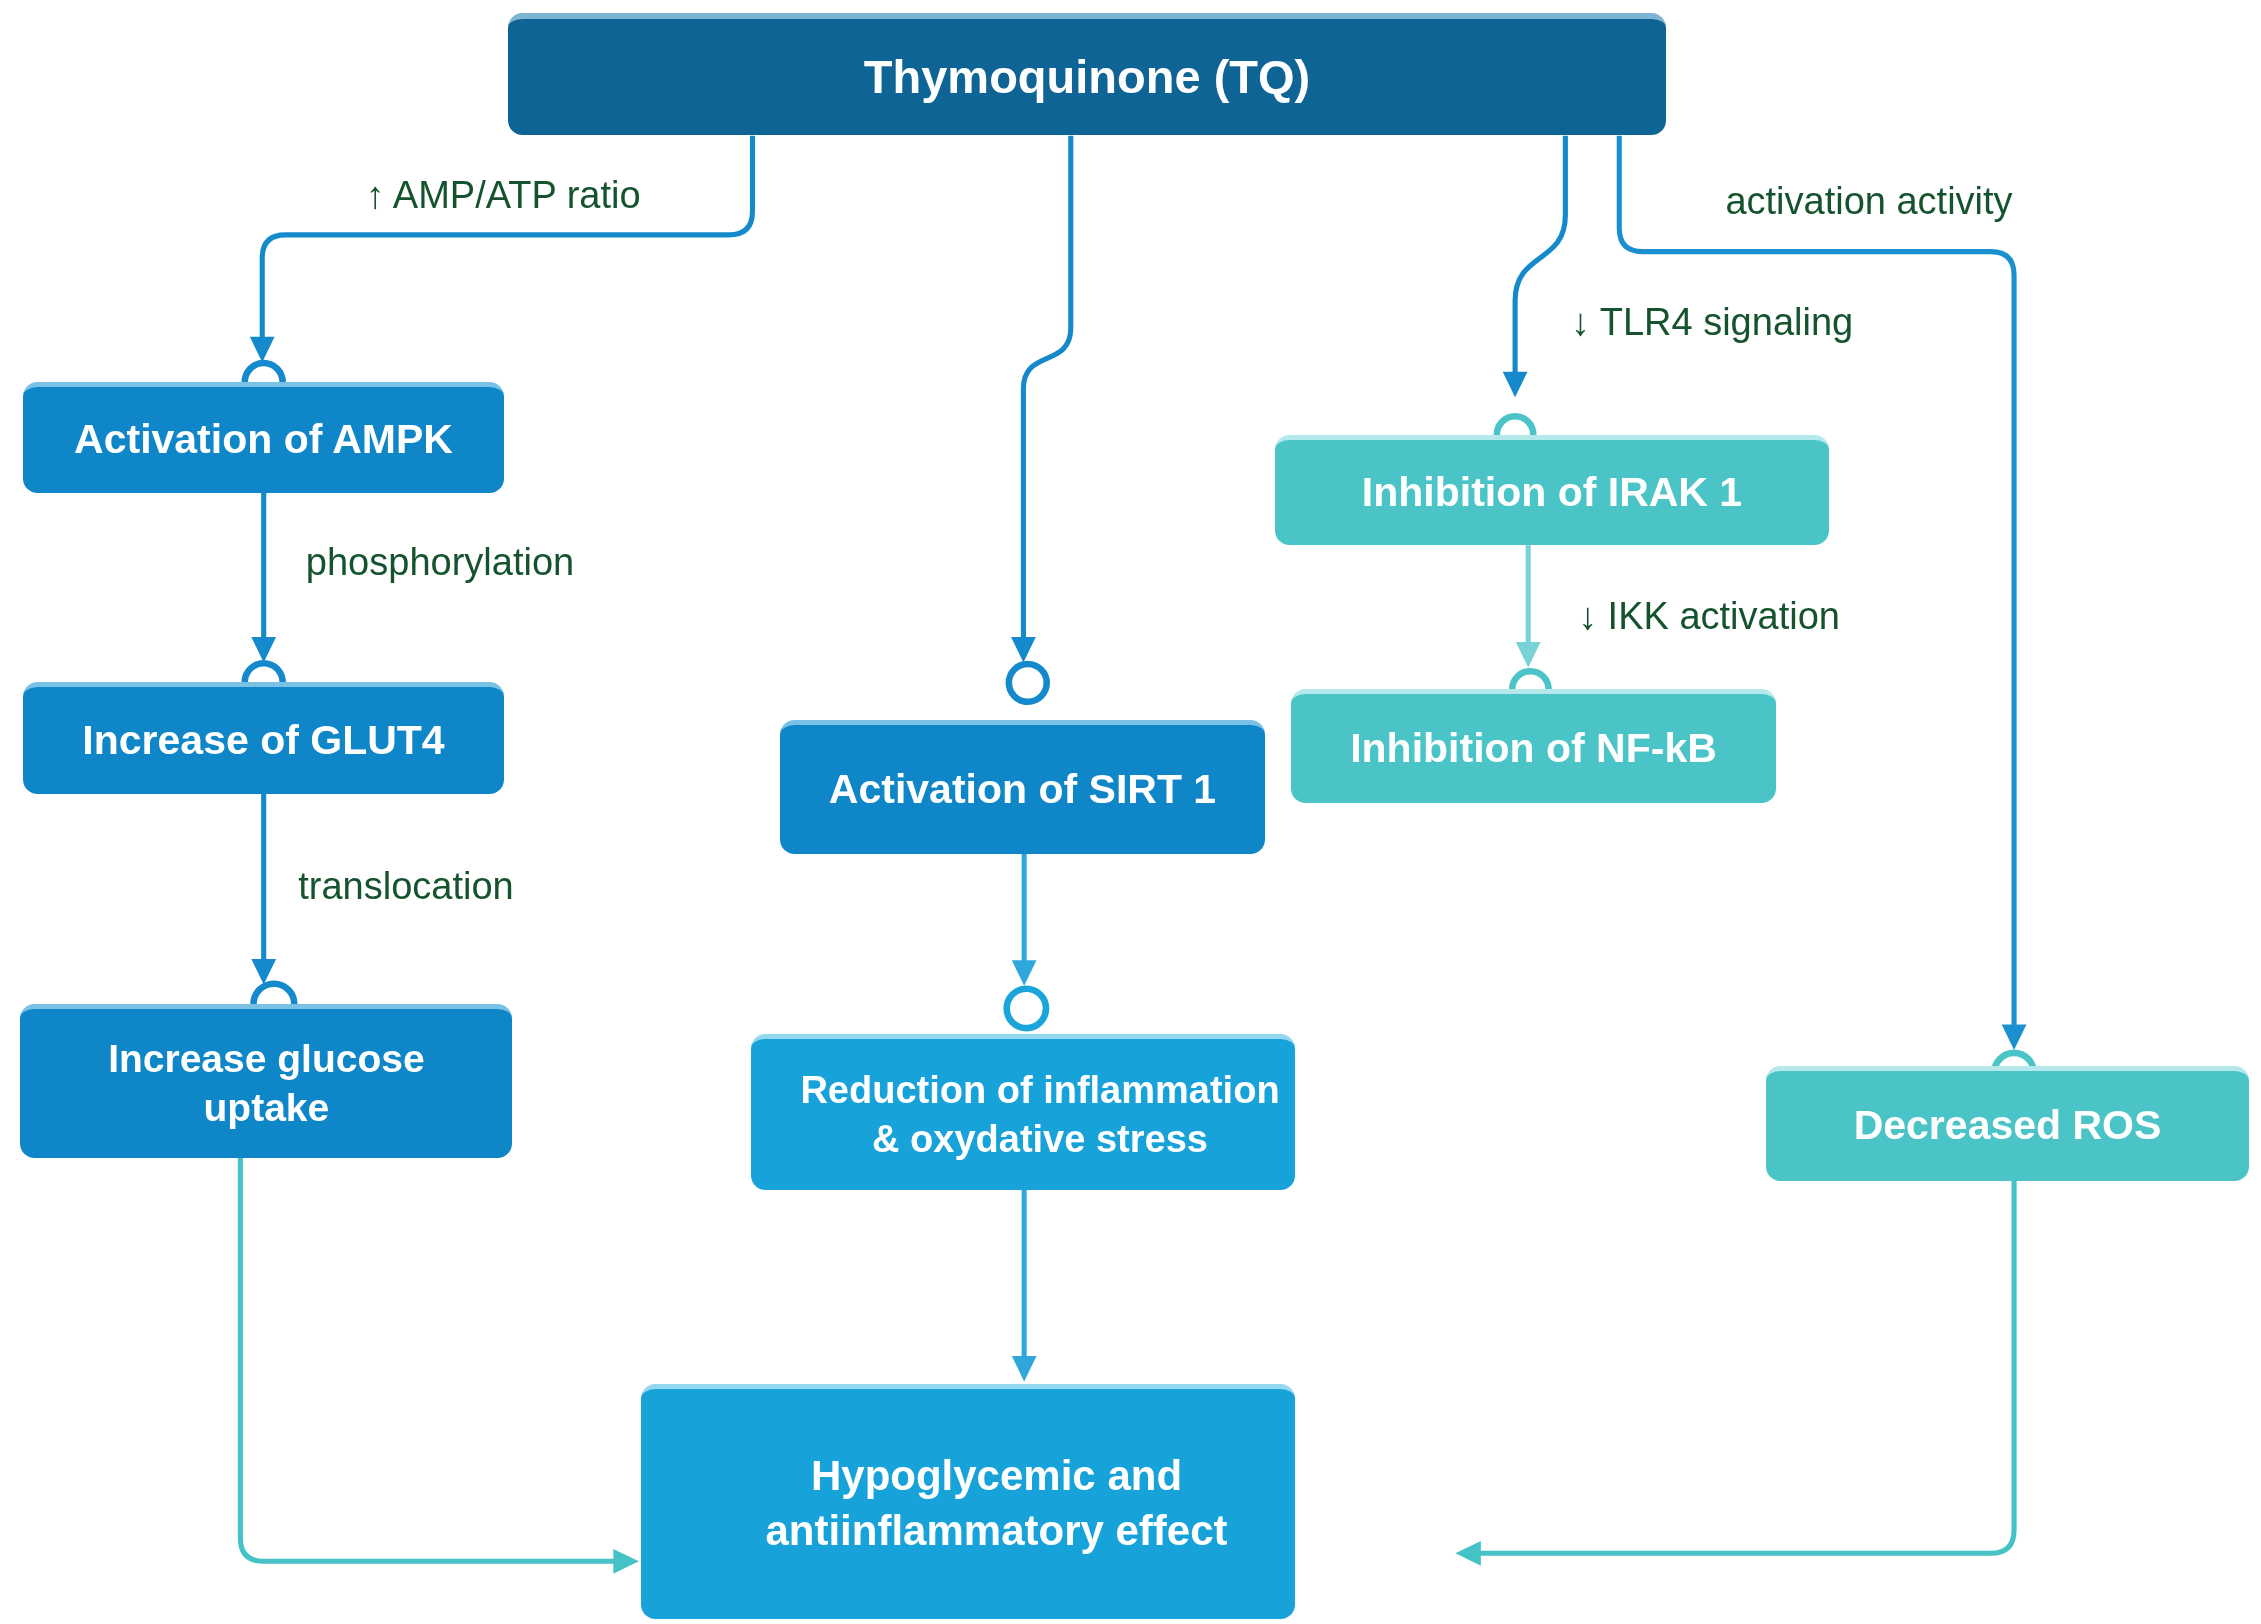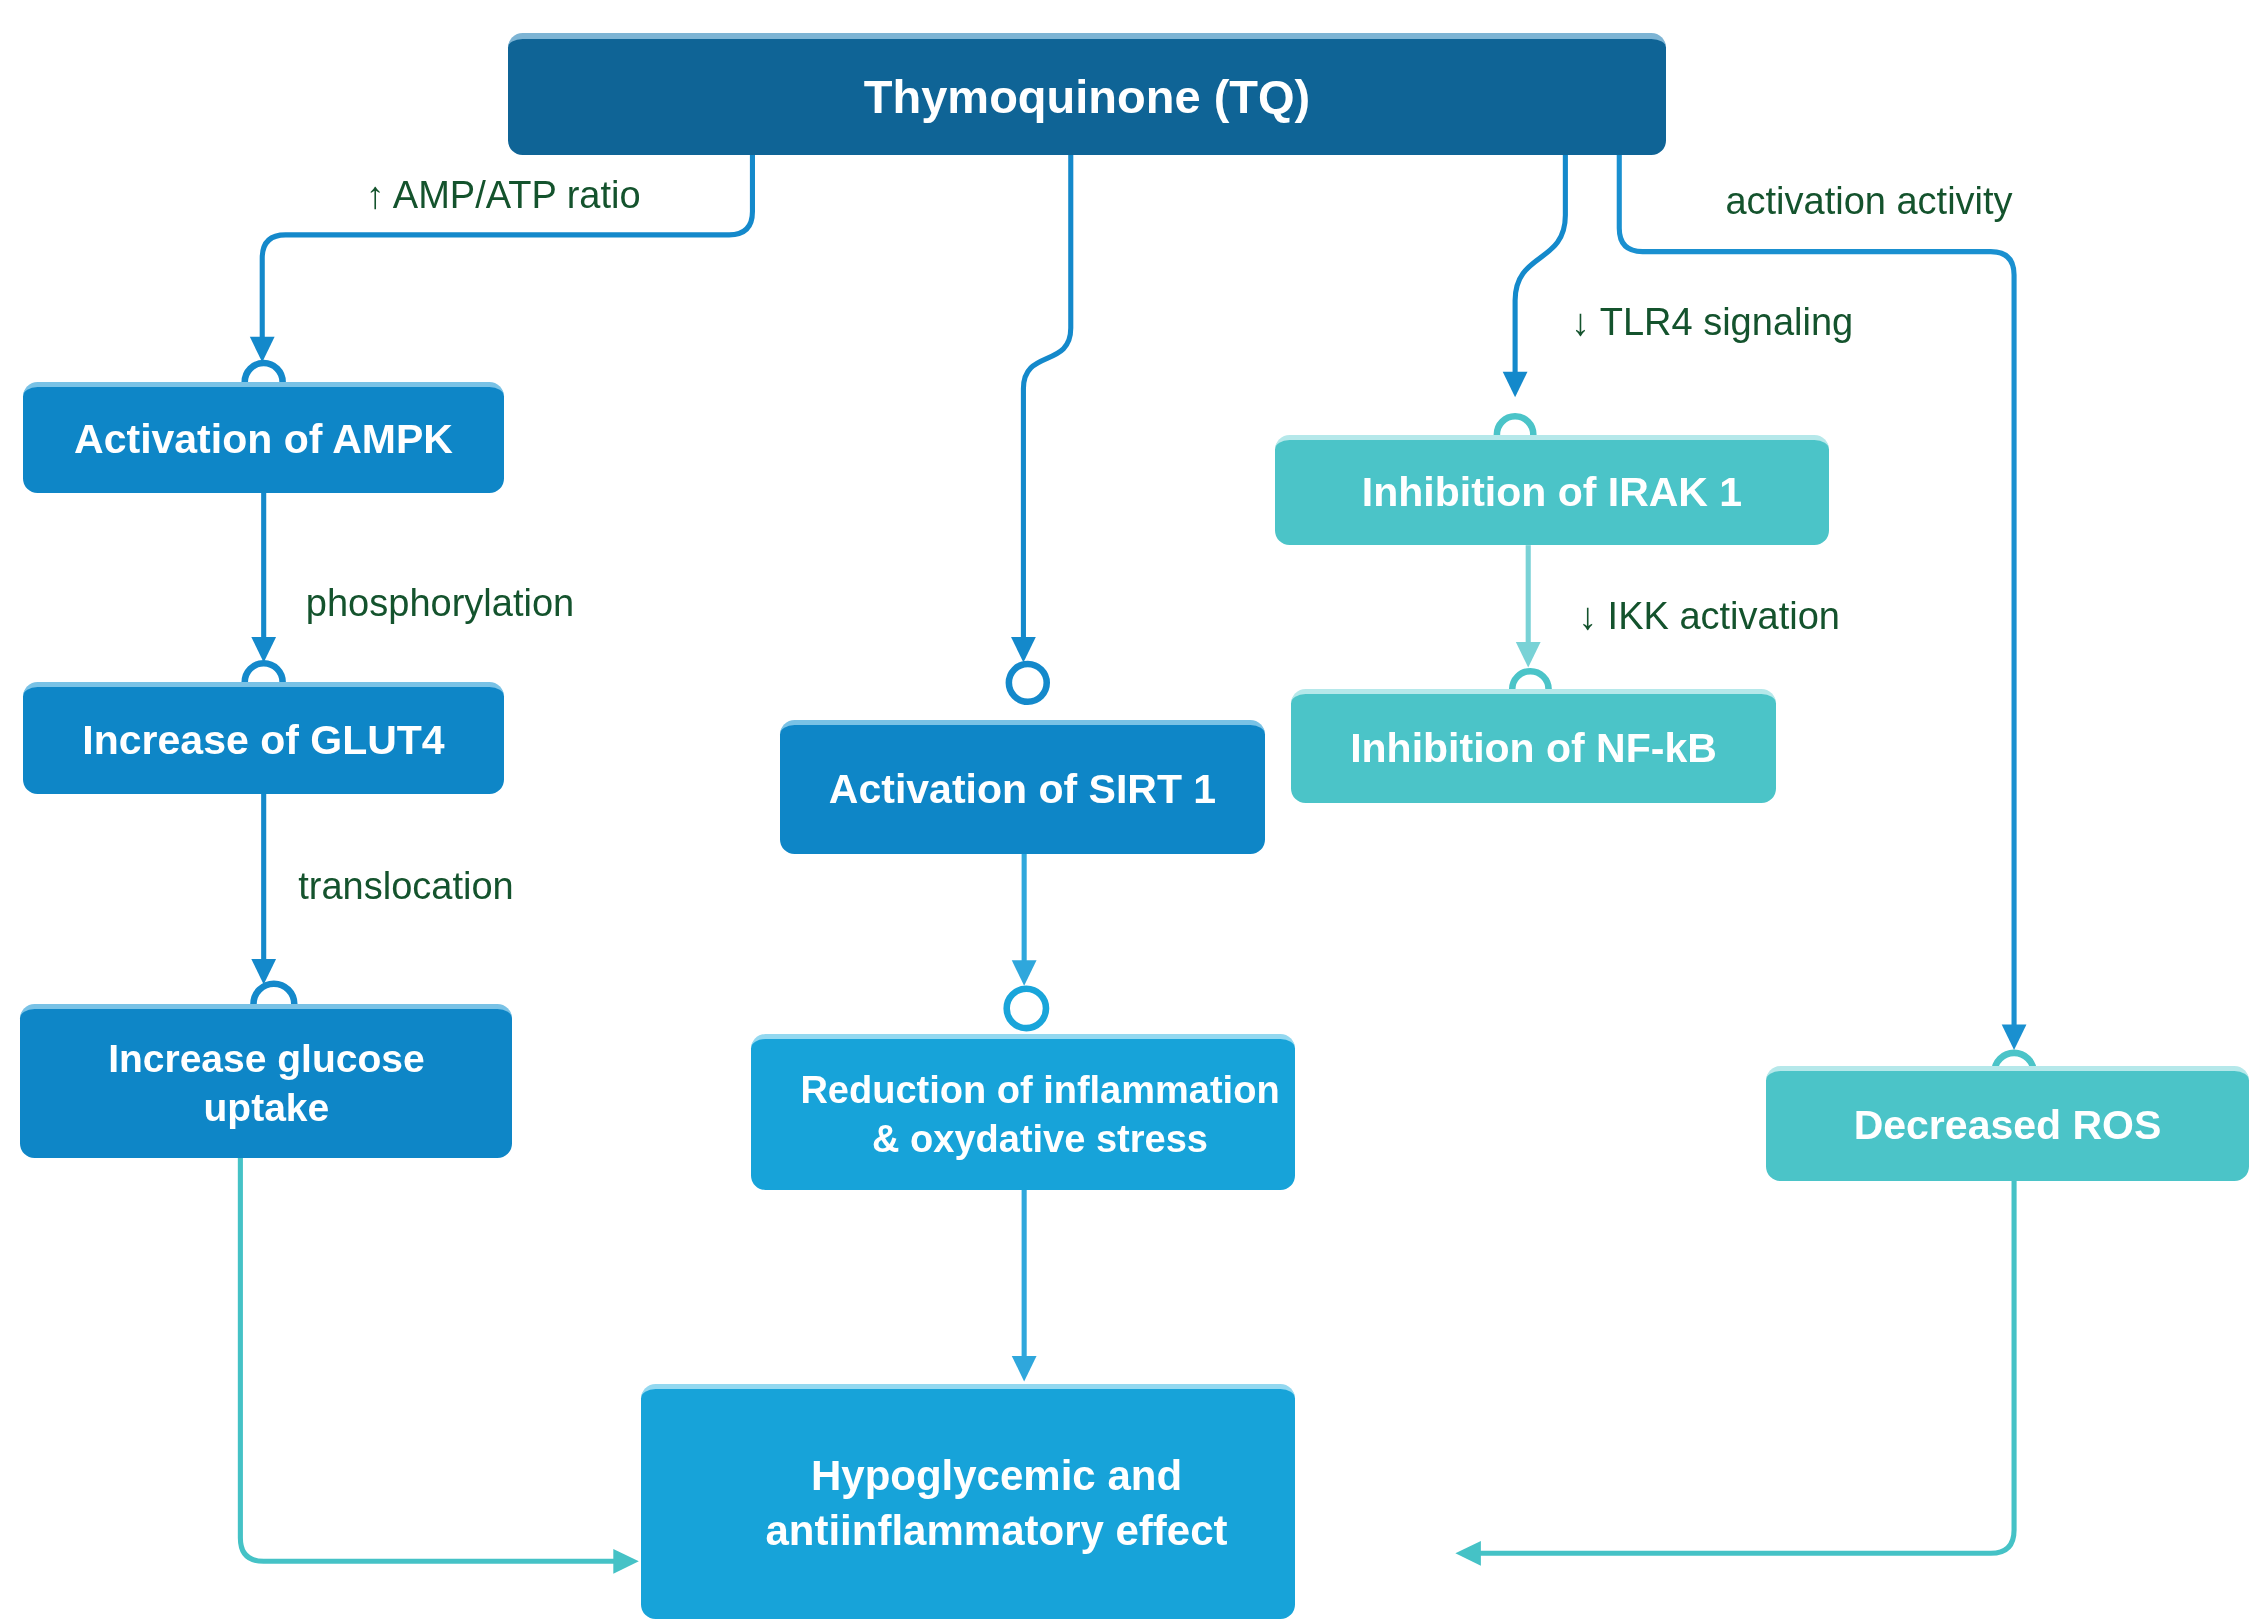--- a/index.html
+++ b/index.html
@@ -21,21 +21,21 @@
     display: flex;
     align-items: center;
     justify-content: center;
     text-align: center;
     color: #ffffff;
     font-weight: 700;
     border-radius: 14.6px;
     box-sizing: border-box;
     line-height: 1.25;
   }
-  .box-dark   { background: #0f6496; border-top: 6.6px solid #7db4d4; margin-top: 20px; }
+  .box-dark   { background: #0f6496; border-top: 6.6px solid #7db4d4; }
   .box-blue   { background: #0e86c7; border-top: 5.8px solid #79c2e6; }
   .box-lblue  { background: #17a3d9; border-top: 5.8px solid #93d8f0; justify-content: flex-end; }
   .box-teal   { background: #4bc4c8; border-top: 5.8px solid #b5e8ea; }
   .edge-label {
     position: absolute;
     transform: translate(-50%, -50%);
     white-space: nowrap;
     color: #14532d;
     font-size: 38px;
     font-weight: 400;
@@ -127,20 +127,20 @@
 
   <div class="box box-teal" style="left:1766px; top:1066px; width:483px; height:115px; font-size:41px;">
     <span class="inner">Decreased ROS</span>
   </div>
 
   <div class="box box-lblue" style="left:641px; top:1384px; width:654px; height:235px; font-size:42px; line-height:1.3;">
     <span class="inner" style="max-width:597px;">Hypoglycemic and antiinflammatory effect</span>
   </div>
 
   <div class="edge-label" style="left:503px; top:195px;">↑ AMP/ATP ratio</div>
-  <div class="edge-label" style="left:440px; top:562px;margin-top:41px;">phosphorylation</div>
+  <div class="edge-label" style="left:440px; top:562px;">phosphorylation</div>
   <div class="edge-label" style="left:406px; top:886px;">translocation</div>
   <div class="edge-label" style="left:1712px; top:322px;">↓ TLR4 signaling</div>
   <div class="edge-label" style="left:1709px; top:616px;">↓ IKK activation</div>
   <div class="edge-label" style="left:1869px; top:201px;">activation activity</div>
 
 </div>
 
 
 </body></html>

